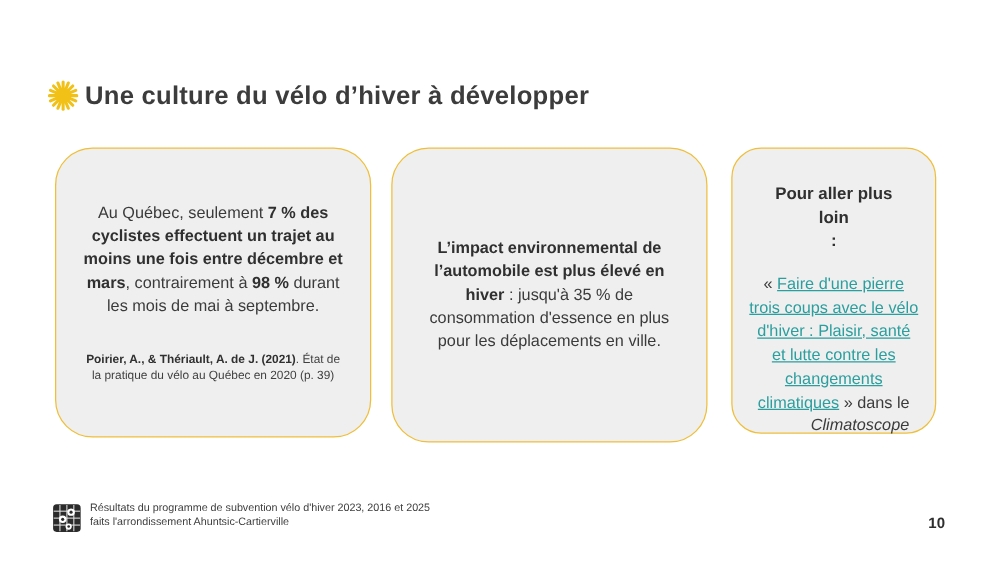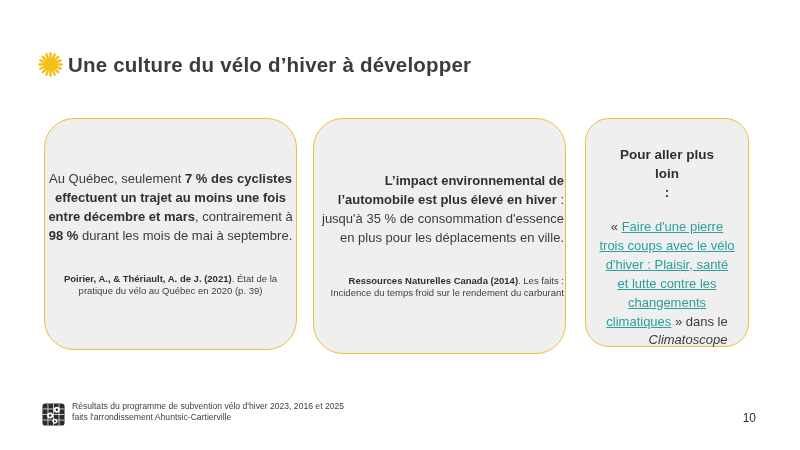--- a/index.html
+++ b/index.html
@@ -7,21 +7,21 @@
     position: relative;
     width: 800px;
     height: 450px;
     background: #ffffff;
     overflow: hidden;
     font-family: "Liberation Sans", "DejaVu Sans", sans-serif;
     color: #3b3b3b;
   }
 
   
-  .title-row { position: absolute; left: 38px; top: 52px; display: flex; align-items: center; }
+  .title-row { position: absolute; left: 38px; top: 64px; display: flex; align-items: center; }
   .sun-wrap { width: 25px; height: 25px; margin-right: 5px; flex: 0 0 auto; }
   .slide-title {
     margin: 0;
     font-size: 20.5px;
     font-weight: 700;
     letter-spacing: 0.2px;
     color: #3c3c3c;
     white-space: nowrap;
   }
 
@@ -29,28 +29,28 @@
   .card {
     position: absolute;
     top: 118px;
     box-sizing: border-box;
     background: #efefef;
     border: 1.6px solid #efbe3a;
     border-radius: 30px;
     text-align: center;
   }
   .card-1 { left: 44px;  width: 253px; height: 232px; }
-  .card-2 { left: 313px; width: 253px; height: 236px; text-align: right; }
+  .card-2 { left: 313px; width: 253px; height: 236px; }
   .card-3 { left: 585px; width: 164px; height: 229px; border-radius: 24px; }
 
   .card-1, .card-2 {
     display: flex;
     flex-direction: column;
     justify-content: center;
-    padding: 0 1px;
+    padding: 0 19px;
   }
   .card-3 { padding: 15px 13px 0 13px; }
 
   .card-body {
     margin: 0;
     font-size: 13px;
     line-height: 1.46;
     color: #3b3b3b;
   }
   .card-citation {
@@ -81,21 +81,21 @@
     top: 401px;
     font-size: 8.6px;
     line-height: 10.8px;
     color: #3e3e3e;
   }
   .page-number {
     position: absolute;
     right: 44px;
     top: 411px;
     font-size: 12px;
-    font-weight: 400;
+    font-weight: 700;
     color: #2e2e2e;
   }
 </style>
 </head>
 <body>
 
 <div class="slide">
 
   <div class="title-row">
     <span class="sun-wrap">
@@ -116,21 +116,20 @@
     <h1 class="slide-title">Une culture du vélo d’hiver à développer</h1>
   </div>
 
   <section class="card card-1">
     <p class="card-body"><span>Au Québec, seulement </span><span class="b">7 % des cyclistes effectuent un trajet au moins une fois entre décembre et mars</span><span>, contrairement à </span><span class="b">98 %</span><span> durant les mois de mai à septembre.</span></p>
     <p class="card-citation"><span class="b">Poirier, A., &amp; Thériault, A. de J. (2021)</span><span>. État de la pratique du vélo au Québec en 2020 (p. 39)</span></p>
   </section>
 
   <section class="card card-2">
     <p class="card-body"><span class="b">L’impact environnemental de l’automobile est plus élevé en hiver</span><span> : jusqu'à 35 % de consommation d'essence en plus pour les déplacements en ville.</span></p>
-    <p class="card-citation"><span class="b">Ressources Naturelles Canada (2014)</span><span>. Les faits : Incidence du temps froid sur le rendement du carburant</span></p>
   </section>
 
   <section class="card card-3">
     <h2 class="card3-heading">Pour aller plus loin
 :</h2>
     <p class="card-body"><span>« </span><a class="link" href="#">Faire d'une pierre trois coups avec le vélo d'hiver : Plaisir, santé et lutte contre les changements climatiques</a><span> » dans le </span><span class="i">Climatoscope</span></p>
   </section>
 
   <span class="footer-logo">
     <svg viewBox="0 0 24 24" width="23" height="23" aria-hidden="true">

